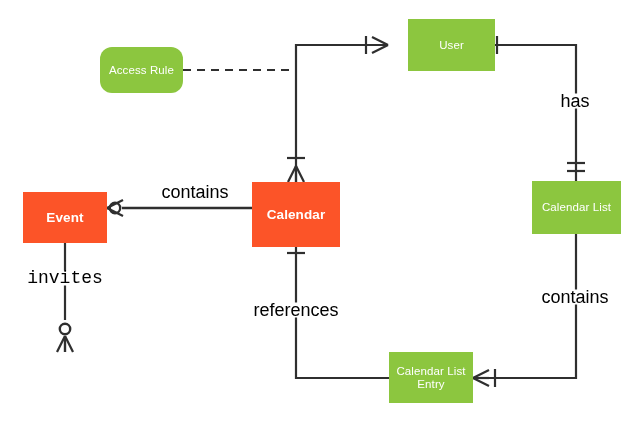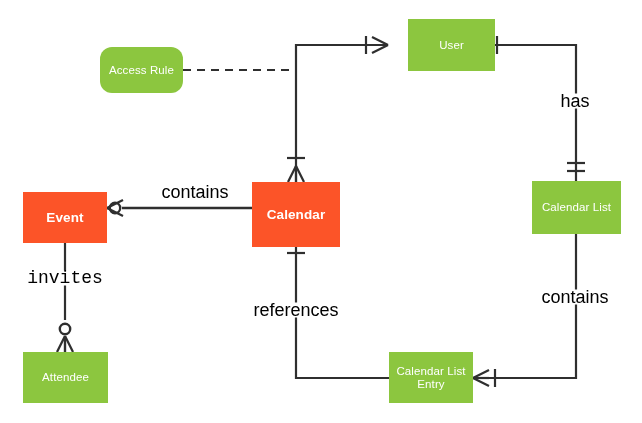--- a/index.html
+++ b/index.html
@@ -140,23 +140,20 @@
   </div>
 
   <div class="entity big-label" style="left:252px; top:182px; width:88px; height:65px; background:#FC5428;">
     <span>Calendar</span>
   </div>
 
   <div class="entity" style="left:532px; top:181px; width:89px; height:53px; background:#8CC63F;">
     <span>Calendar List</span>
   </div>
 
-  <div class="entity" style="left:23px; top:352px; width:85px; height:51px; background:#8CC63F;">
-    <span>Attendee</span>
-  </div>
 
   <div class="entity" style="left:389px; top:352px; width:84px; height:51px; background:#8CC63F;">
     <span style="white-space:pre-line;">Calendar List
 Entry</span>
   </div>
 
 
   <div class="rel-label" style="left:575px; top:101px; transform:translate(-50%,-50%);">
     <span>has</span>
   </div>

